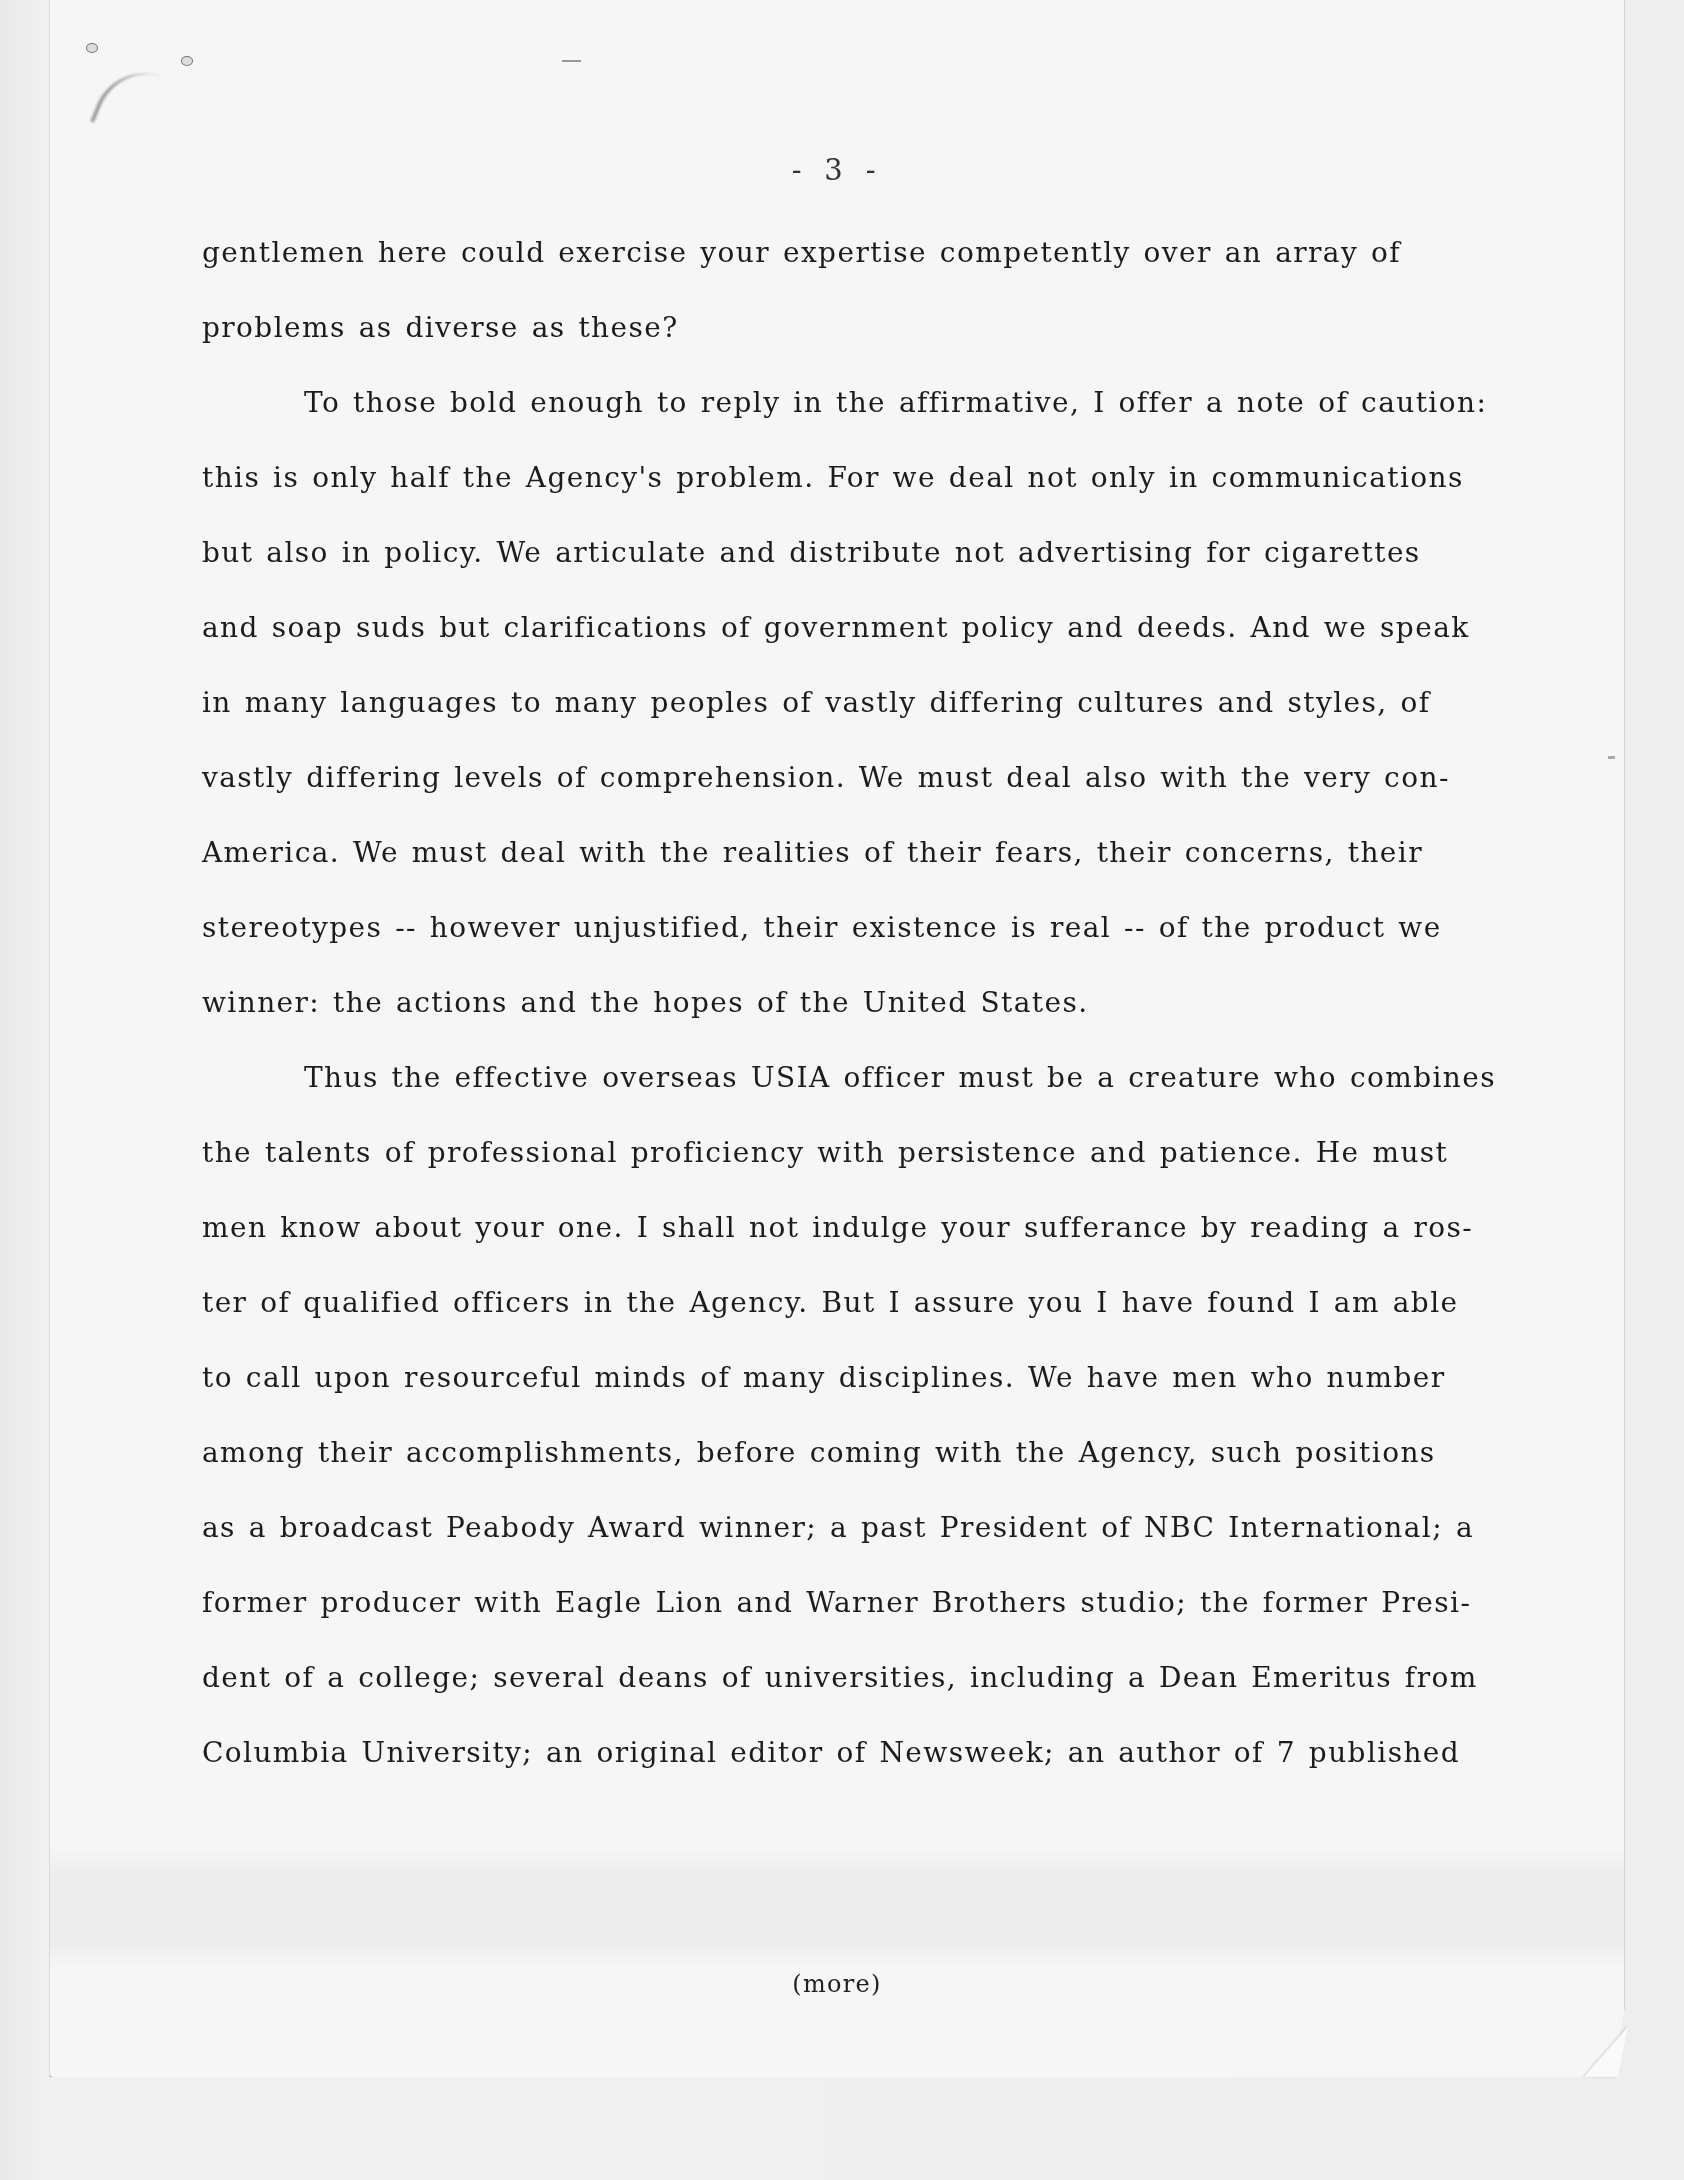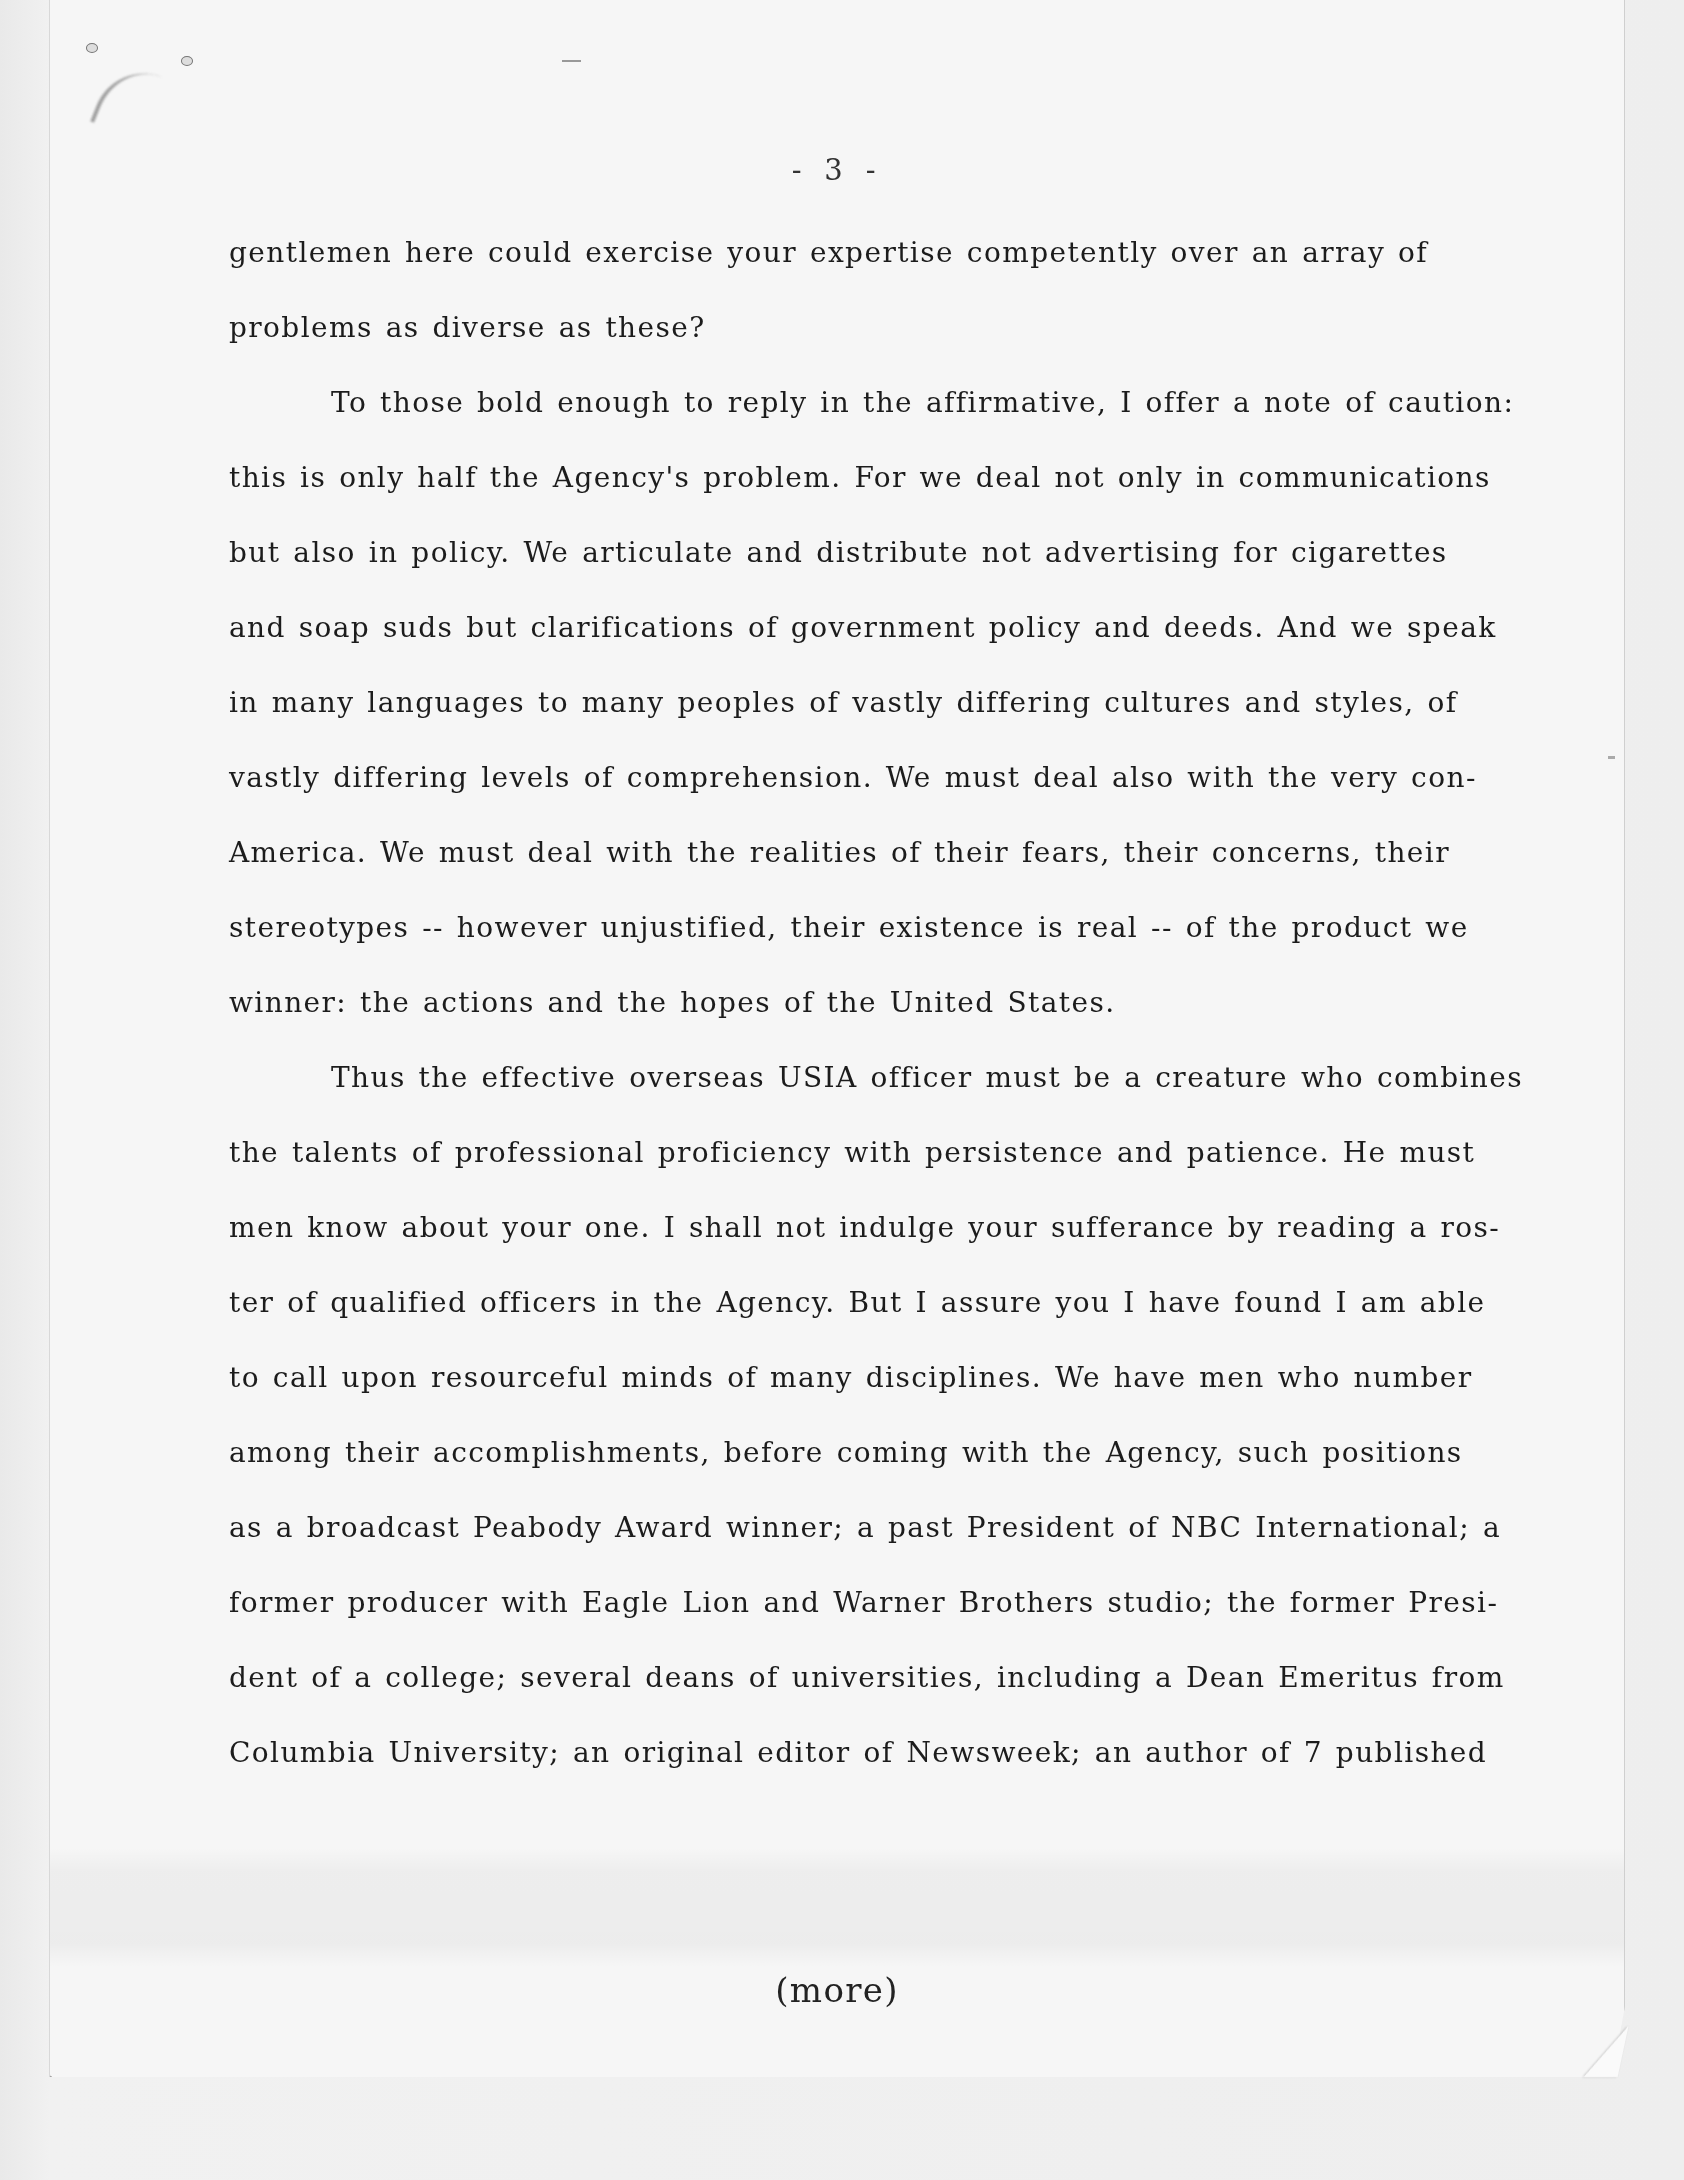--- a/index.html
+++ b/index.html
@@ -92,31 +92,30 @@
       color: #1c1c1c;
       font-size: 28px;
       letter-spacing: 1.4px;
       word-spacing: 2.6px;
     }
     .line {
       display: block;
       height: 75px;
       line-height: 46px;
       white-space: nowrap;
-      margin-left: 27px;
     }
     .line.indent {
       padding-left: 102px;
     }
     .more {
       position: absolute;
       left: 0; right: 0;
       top: 1970px;
       text-align: center;
-      font-size: 34px;
+      font-size: 24px;
       color: #222;
       letter-spacing: 1.3px;
     }
     .right-speck {
       position: absolute;
       left: 1608px; top: 756px;
       width: 6.8px; height: 2.6px;
       background: #aaa;
     }
   </style>

